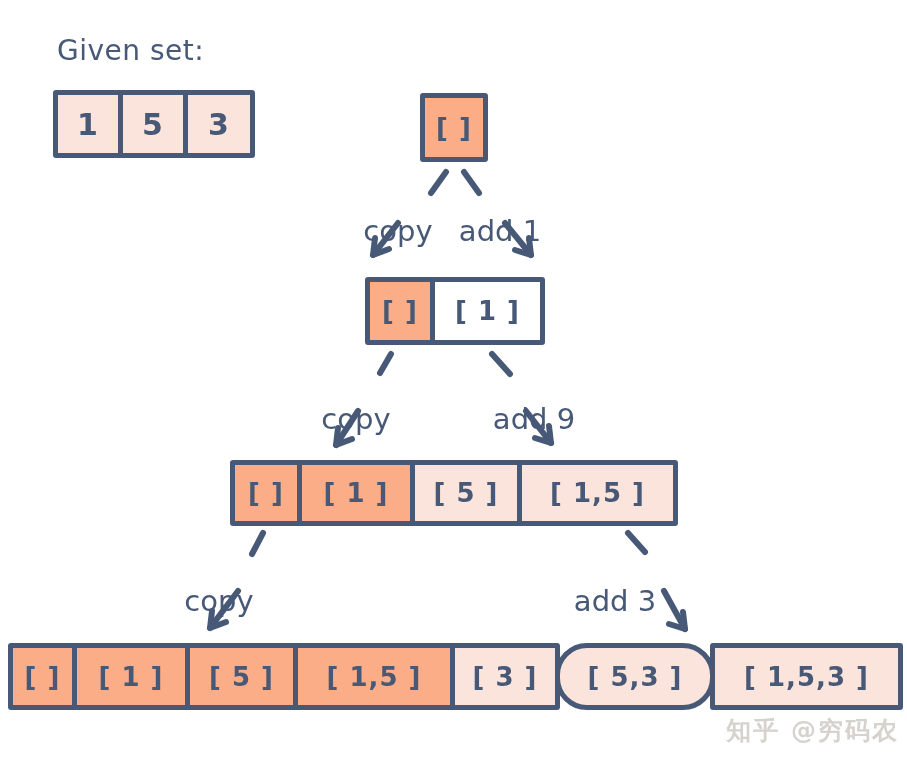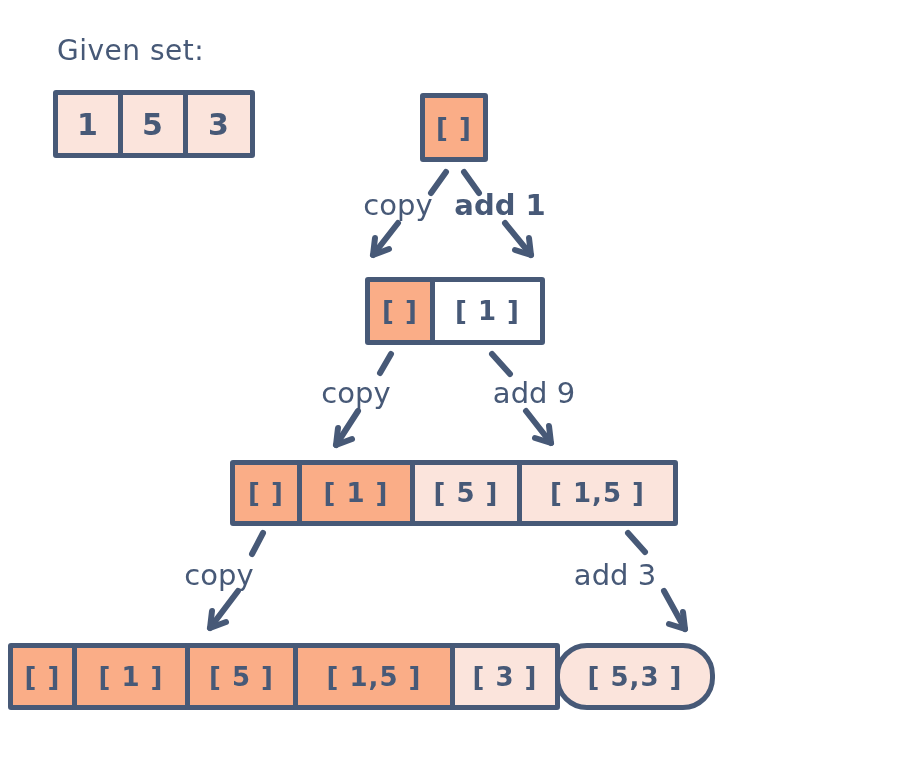--- a/index.html
+++ b/index.html
@@ -46,20 +46,21 @@
   .fill-orange{background:var(--orange);}
   .fill-pink{background:var(--pink);}
   .fill-white{background:var(--white);}
   .num{font-size:30px;}
   .edge-label{
     position:absolute;
     transform:translateX(-50%);
     color:var(--navy);
     font-size:29px;
     white-space:nowrap;
+    margin-top:26px;
   }
   #arrows{position:absolute;left:0;top:0;}
   #arrows line,#arrows path{
     stroke:var(--navy);
     stroke-width:6;
     stroke-linecap:round;
     stroke-linejoin:round;
     fill:none;
   }
   .watermark{
@@ -119,21 +120,21 @@
     <div class="cell num fill-pink" style="width:70px;">1</div>
     <div class="cell num fill-pink" style="width:70px;">5</div>
     <div class="cell num fill-pink" style="width:72px;">3</div>
   </div>
 
   <div class="cellrow" style="left:420px;top:93px;height:69px;">
     <div class="cell fill-orange" style="width:68px;">[ ]</div>
   </div>
 
   <div class="edge-label" style="left:398px;top:188px;">copy</div>
-  <div class="edge-label" style="left:500px;top:188px;font-weight:bold;">add 1</div>
+  <div class="edge-label" style="left:500px;top:188px;">add 1</div>
 
   <div class="cellrow" style="left:365px;top:277px;height:68px;">
     <div class="cell fill-orange" style="width:70px;">[ ]</div>
     <div class="cell fill-white" style="width:115px;">[ 1 ]</div>
   </div>
 
   <div class="edge-label" style="left:356px;top:376px;">copy</div>
   <div class="edge-label" style="left:534px;top:376px;">add 9</div>
 
   <div class="cellrow" style="left:230px;top:460px;height:66px;">
@@ -146,16 +147,18 @@
   <div class="edge-label" style="left:219px;top:558px;">copy</div>
   <div class="edge-label" style="left:615px;top:558px;">add 3</div>
 
   <div class="cellrow" style="left:8px;top:643px;height:67px;">
     <div class="cell fill-orange" style="width:69px;">[ ]</div>
     <div class="cell fill-orange" style="width:118px;">[ 1 ]</div>
     <div class="cell fill-orange" style="width:113px;">[ 5 ]</div>
     <div class="cell fill-orange" style="width:162px;">[ 1,5 ]</div>
     <div class="cell fill-pink" style="width:110px;">[ 3 ]</div>
     <div class="cell fill-pink" style="width:160px;border-radius:32px;">[ 5,3 ]</div>
+    <div class="cell fill-pink" style="width:193px;">[ 1,5,3 ]</div>
   </div>
 
+  <div class="watermark">知乎 @穷码农</div>
 
 </div>
 
 </body></html>

